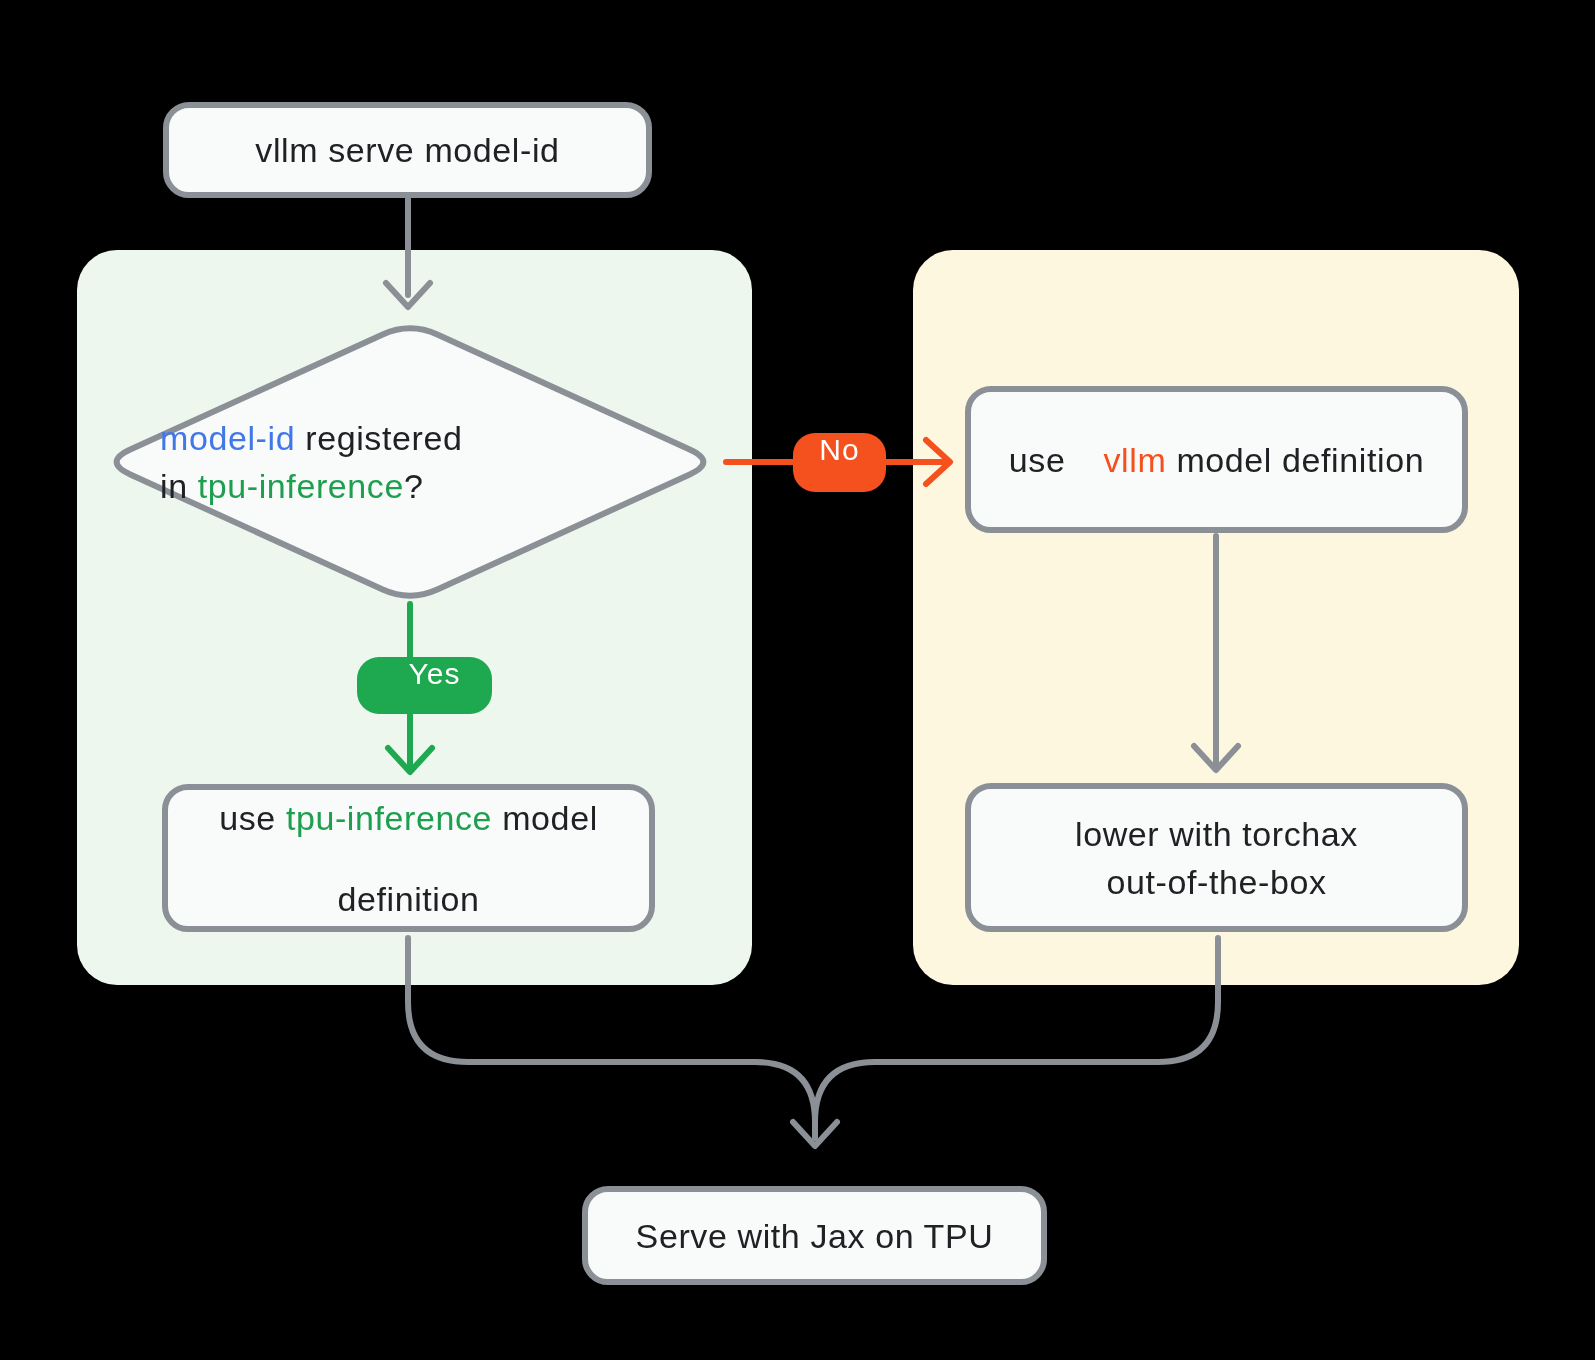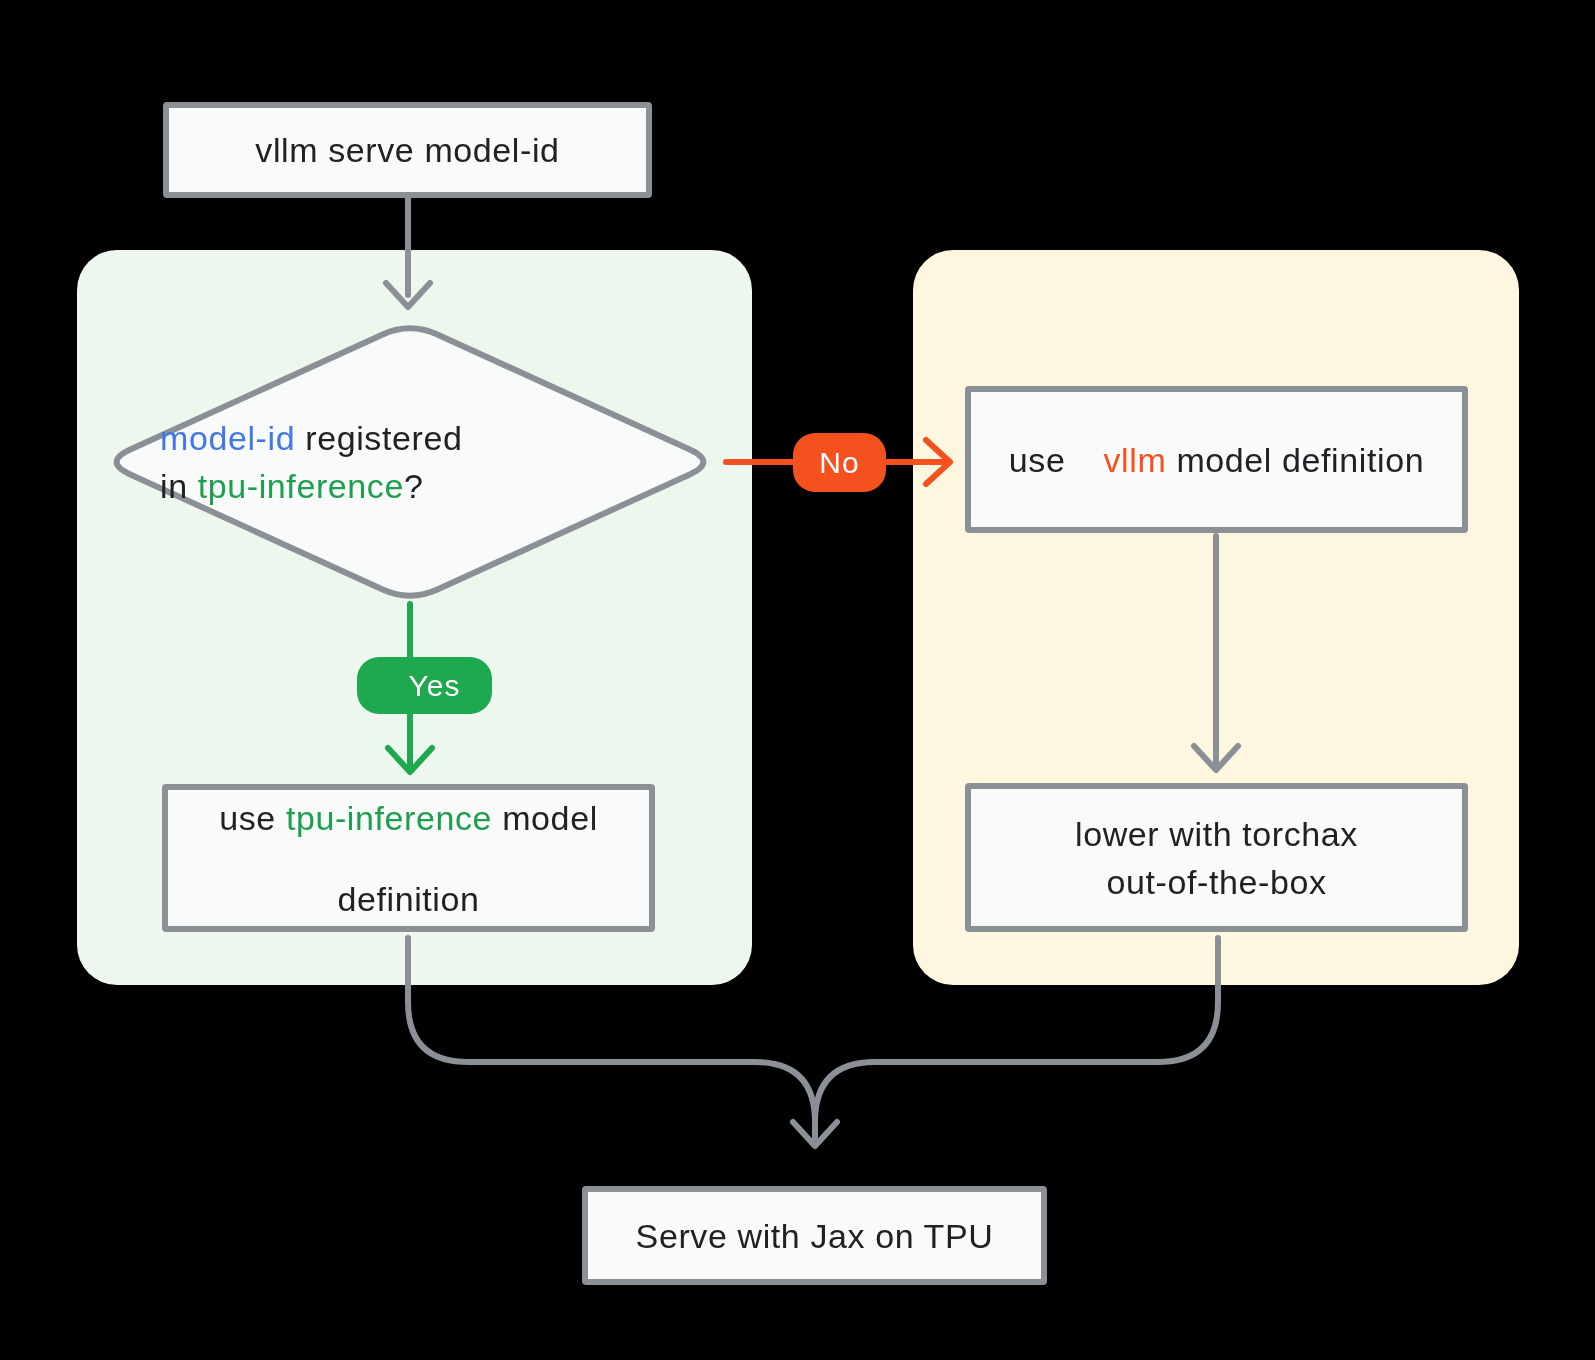--- a/index.html
+++ b/index.html
@@ -19,21 +19,21 @@
   .edge { stroke: var(--edge-gray, #8A9096); stroke-width: 6; fill: none; stroke-linecap: round; stroke-linejoin: round; }
   .edge.green { stroke: var(--accent-green, #1EA84F); }
   .edge.orange { stroke: var(--accent-orange, #F4511E); }
   .diamond-shape { fill: var(--node-fill, #F9FBFA); stroke: var(--node-border, #8A9096); stroke-width: 6; stroke-linejoin: round; }
 
   .node {
     position: absolute;
     box-sizing: border-box;
     background: var(--node-fill, #F9FBFA);
     border: 6px solid var(--node-border, #8A9096);
-    border-radius: 4px;
+    border-radius: 26px;
     display: flex;
     flex-direction: column;
     align-items: center;
     justify-content: center;
     text-align: center;
     color: var(--text-dark, #202124);
     font-size: 34px;
     line-height: 48px;
     letter-spacing: 0.6px;
   }
@@ -52,21 +52,21 @@
     letter-spacing: 0.6px;
   }
 
   .t-blue   { color: var(--text-blue, #4177E8); }
   .t-green  { color: var(--text-green, #1E9E4F); }
   .t-orange { color: var(--text-orange, #F4511E); margin-left: 28px; }
 
   .badge {
     position: absolute;
     display: flex;
-    align-items: center;
+    align-items: flex-start;
     justify-content: center;
     color: var(--badge-text, #FFFFFF);
     font-size: 30px;
     letter-spacing: 1px;
     border-radius: 22px;
   }
   .badge.yes { left: 357px; top: 657px; width: 115px; height: 57px; background: var(--accent-green, #1EA84F); padding-left: 20px; }
   .badge.no  { left: 793px; top: 433px; width: 93px;  height: 59px; background: var(--accent-orange, #F4511E); }
 </style>
 </head>

